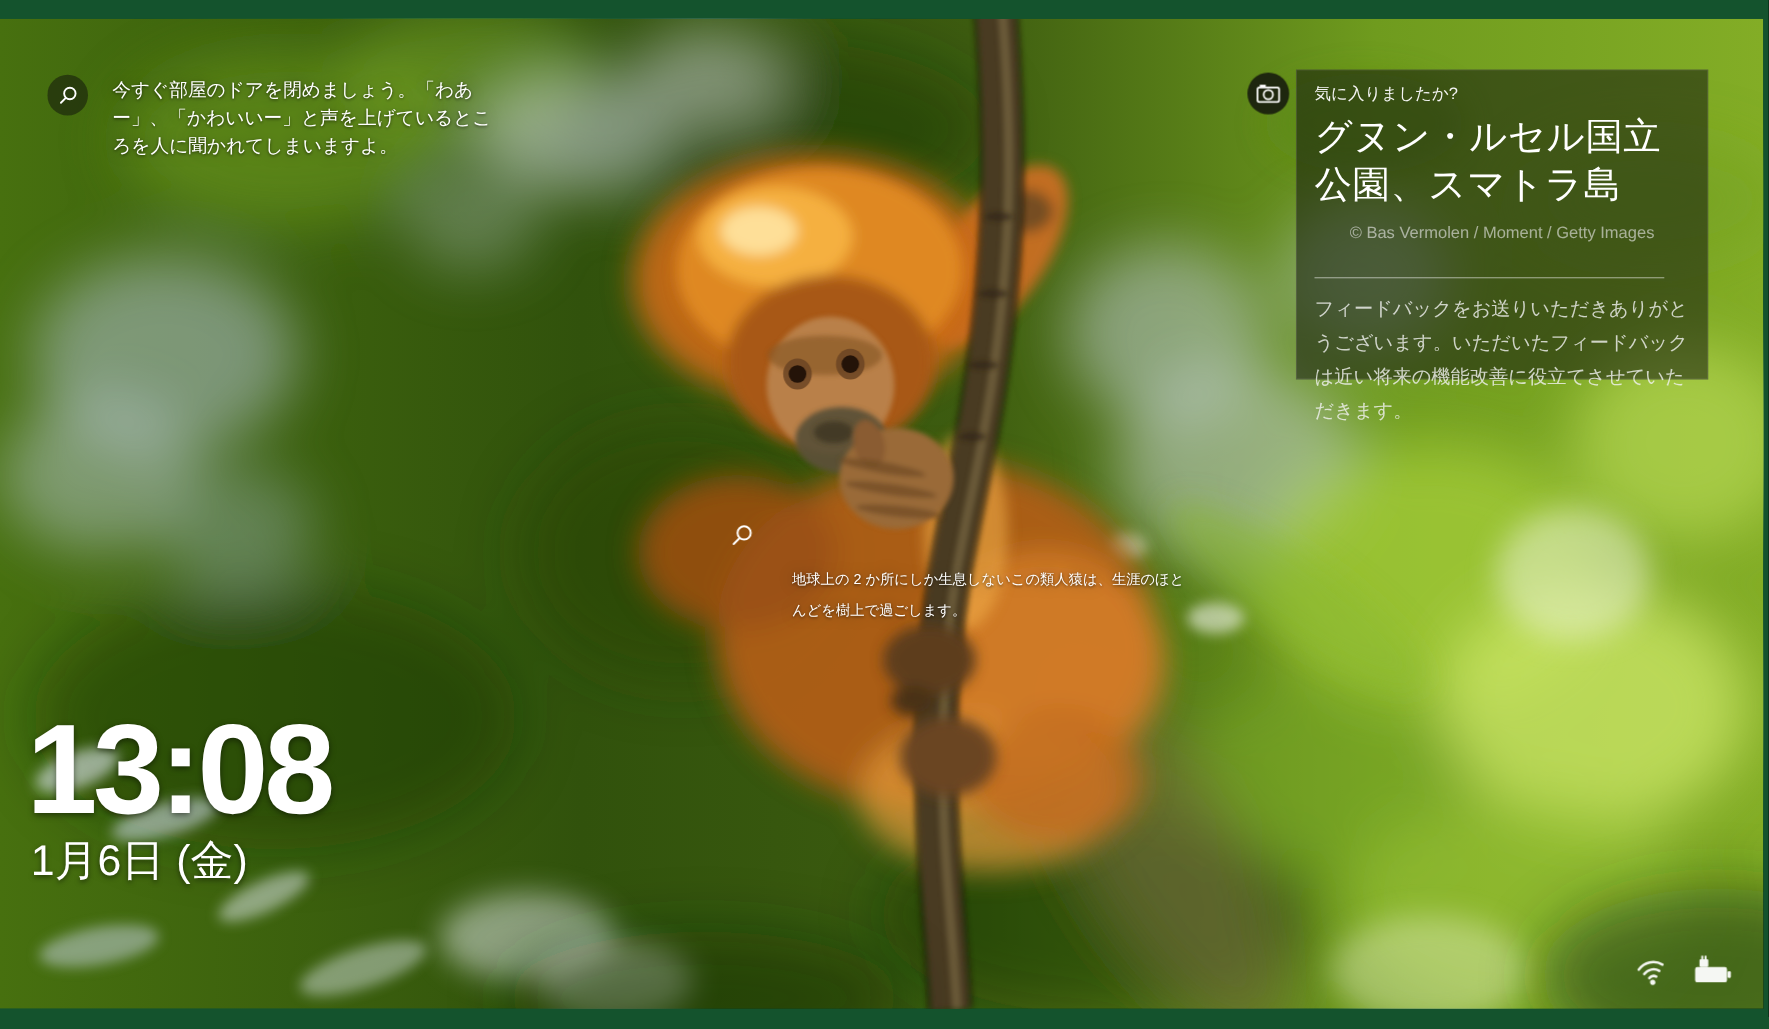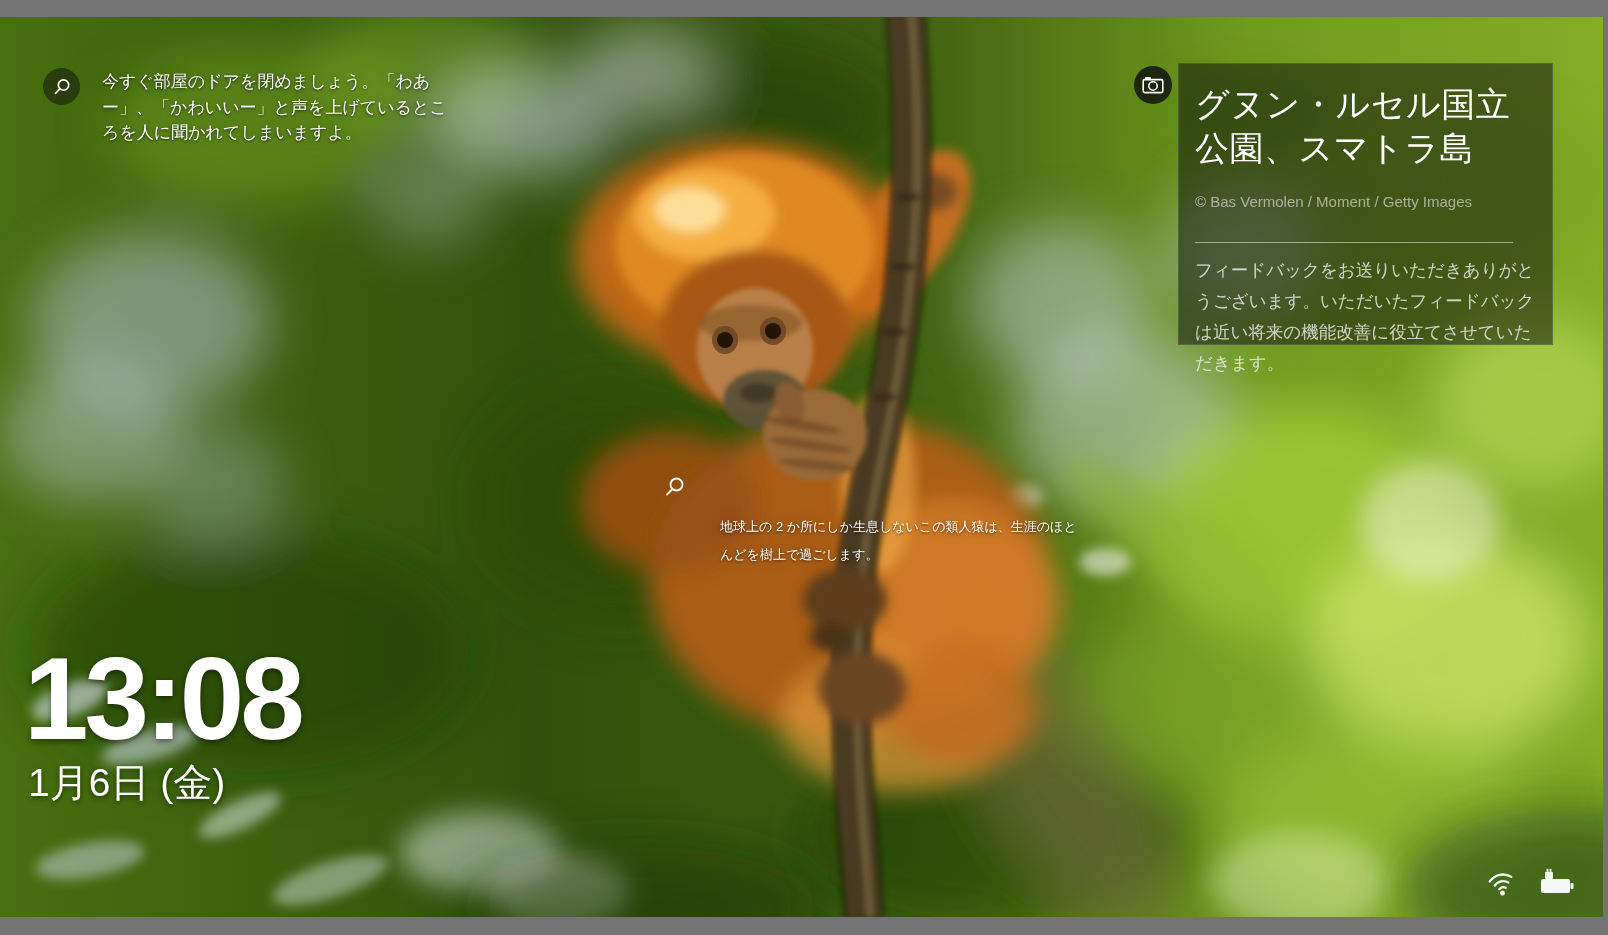--- a/index.html
+++ b/index.html
@@ -1,17 +1,17 @@
 <!DOCTYPE html>
 <html><head>
 <meta charset="utf-8">
 <style>
   html,body{margin:0;padding:0;background:#000;}
   .stage{
-    position:relative;width:1608px;height:935px;background:#737373;overflow:hidden;
+    position:relative;width:1608px;height:935px;background:#14532d;overflow:hidden;
     font-family:"Liberation Sans","DejaVu Sans",sans-serif;color:#fff;
     -webkit-font-smoothing:antialiased;
   }
   
   .photo{position:absolute;left:0;top:17px;width:1603px;height:900px;overflow:hidden;}
   .photo svg{display:block;}
 
   
   .ovl{position:absolute;text-shadow:0 1px 3px rgba(0,0,0,.65),0 0 14px rgba(0,0,0,.35);}
 
@@ -32,21 +32,21 @@
   
   .panel{
     position:absolute;left:1178px;top:63px;width:375px;height:282px;
     background:rgba(16,18,13,.53);
     border:1px solid rgba(140,140,130,.28);
     box-sizing:border-box;
     padding:12px 16px 0 16px;
   }
   .panel .q{font-size:15px;line-height:20px;color:#f4f4f4;}
   .panel .title{font-size:34px;line-height:44px;font-weight:300;margin-top:6px;letter-spacing:.5px;}
-  .panel .credit{font-size:15px;line-height:19px;margin-top:22px;color:rgba(233,233,233,.62);}
+  .panel .credit{font-size:15px;line-height:19px;margin-top:12px;color:rgba(233,233,233,.62);text-align:center;}
   .panel .divider{margin-top:31px;width:318px;height:1px;background:rgba(240,240,240,.55);}
   .panel .feedback{margin-top:12px;font-size:17.5px;line-height:31px;color:rgba(242,242,242,.8);width:340px;}
 
   
   .time{
     left:24px;top:640px;font-size:116px;line-height:118px;font-weight:700;
     letter-spacing:-4px;text-shadow:0 2px 6px rgba(0,0,0,.5);
   }
   .date{
     left:28px;top:758px;font-size:39px;line-height:50px;font-weight:200;
@@ -217,20 +217,21 @@
 
   <div class="spot-circle" style="left:1134px;top:66px;width:38px;height:38px;background:rgba(14,14,12,.8);">
     <svg width="22" height="18" viewBox="0 0 22 18">
       <rect x="1.2" y="3.6" width="19.6" height="13" rx="1.6" fill="none" stroke="#ffffff" stroke-width="1.6"></rect>
       <rect x="3.2" y="1" width="5.5" height="2.6" fill="#ffffff"></rect>
       <circle cx="11" cy="10" r="4.2" fill="none" stroke="#ffffff" stroke-width="1.6"></circle>
     </svg>
   </div>
 
   <div class="panel">
+    <div class="q">気に入りましたか?</div>
     <div class="title">グヌン・ルセル国立公園、スマトラ島</div>
     <div class="credit">© Bas Vermolen / Moment  / Getty Images</div>
     <div class="divider"></div>
     <div class="feedback">フィードバックをお送りいただきありがとうございます。いただいたフィードバックは近い将来の機能改善に役立てさせていただきます。</div>
   </div>
 
   <div class="ovl time">13:08</div>
   <div class="ovl date">1月6日 (金)</div>
 
   <div class="tray">

